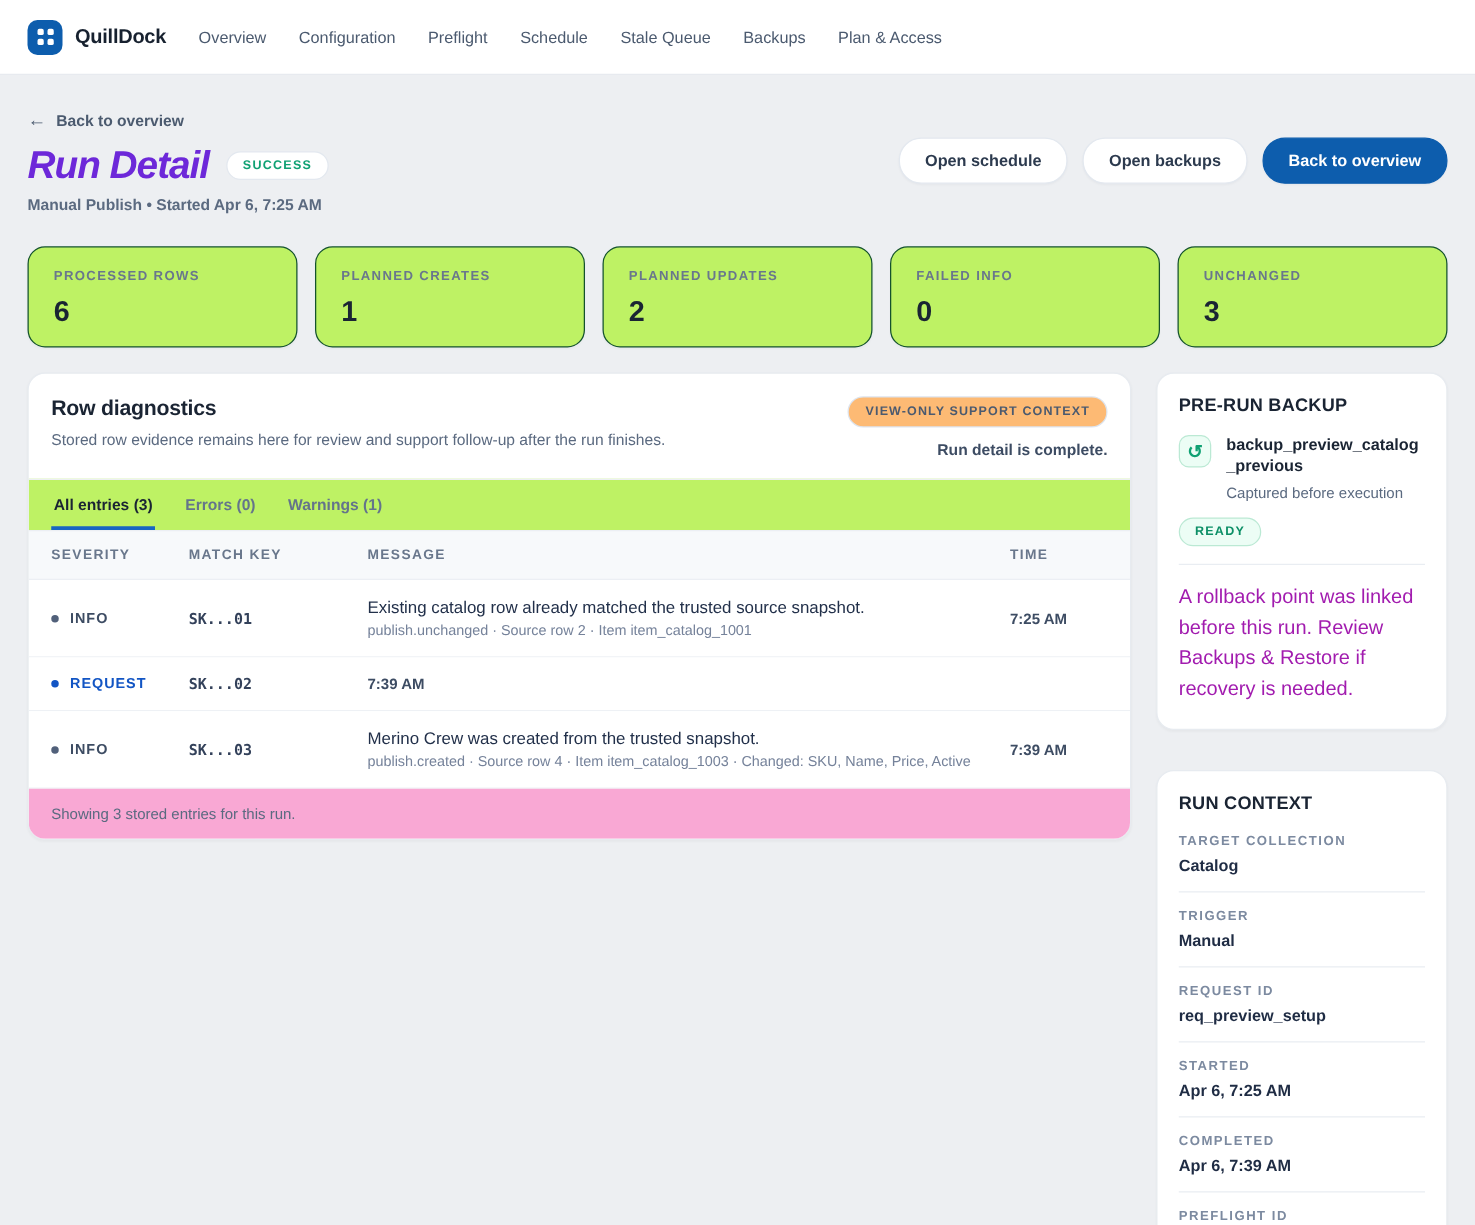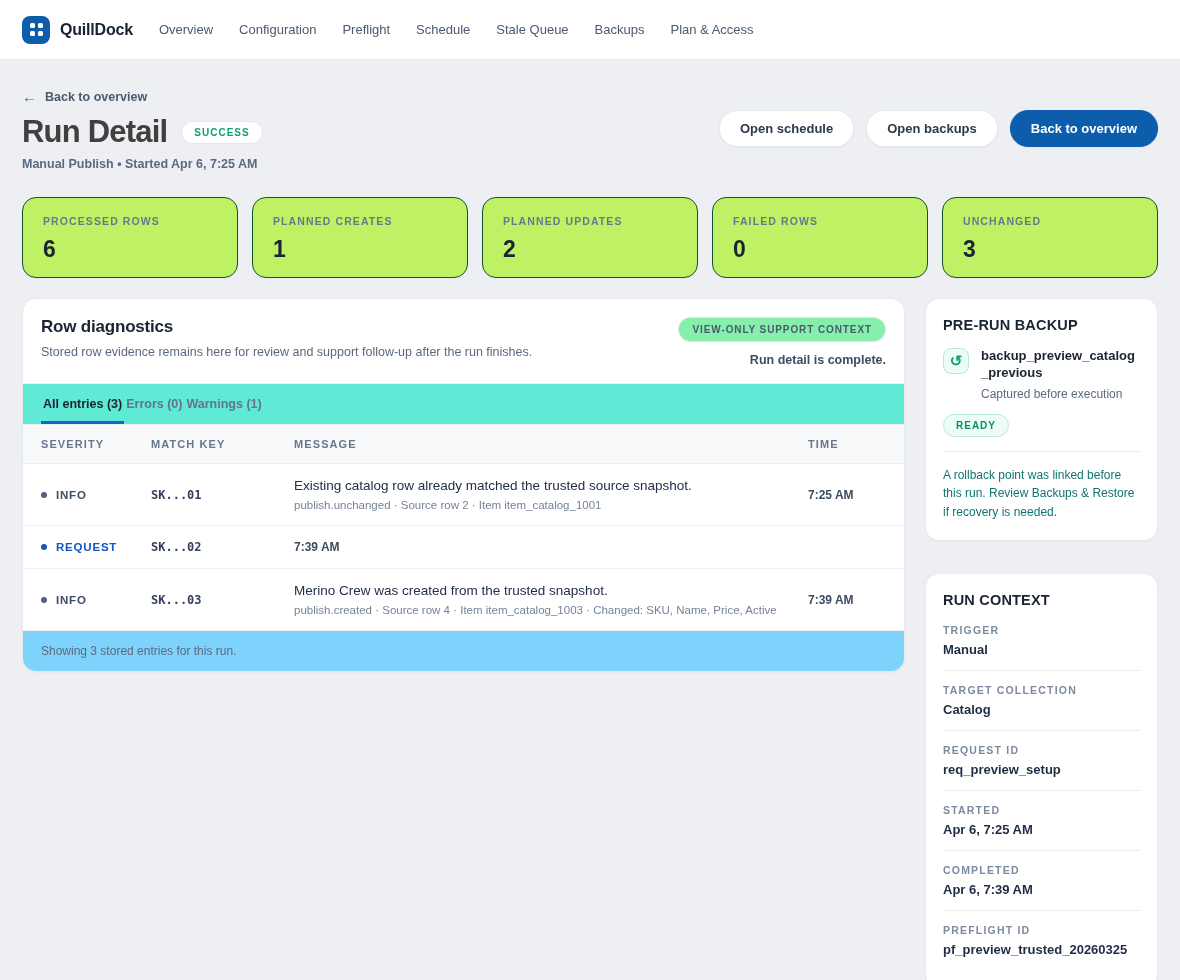--- a/index.html
+++ b/index.html
@@ -24,21 +24,21 @@
   .brand { font-size:16px; font-weight:bold; color:#17212f; letter-spacing:-0.2px; margin-right:26px; }
   .nav { display:flex; gap:26px; }
   .nav a { font-size:13px; color:#4b5a6f; text-decoration:none; cursor:pointer; }
 
   
   .page { padding:0 22px 40px 22px; }
   .page-head { display:flex; justify-content:space-between; margin-top:28px; }
   .back-link { display:inline-flex; align-items:center; gap:8px; font-size:12.5px; font-weight:bold; color:#4b5a6f; cursor:pointer; }
   .back-link .arrow { font-size:15px; color:#4b5a6f; }
   .title-row { display:flex; align-items:center; gap:14px; margin-top:8px; }
-  .page-title { font-size:31px; font-weight:800; letter-spacing:-0.8px; color:#404040; }
+  .page-title { font-size:31px; font-weight:800; letter-spacing:-0.8px; color:#6d28d9;font-style:italic; }
   .badge-pill {
     display:inline-block; padding:5px 12px; border-radius:999px;
     background:#ffffff; border:1px solid #e3e8ef;
     font-size:10px; font-weight:bold; letter-spacing:1px; color:#0fa173;
   }
   .page-sub { margin-top:7px; font-size:12.5px; font-weight:bold; color:#5b6a80; }
   .head-actions { display:flex; gap:12px; margin-top:22px; align-items:flex-start; }
   .btn {
     height:37px; padding:0 20px; border-radius:18px; border:1px solid #e3e8ef;
     background:#ffffff; font-family:inherit; font-size:13px; font-weight:bold; color:#2c3a4e; cursor:pointer;
@@ -61,26 +61,26 @@
     background:#ffffff; border:1px solid #e7ebf0; border-radius:14px;
     box-shadow:0 1px 2px rgba(15,23,42,0.03); overflow:hidden;
   }
   .diag { flex:1; }
   .diag-head { display:flex; justify-content:space-between; padding:18px 18px 16px 18px; }
   .diag-title { font-size:17px; font-weight:800; color:#1a2433; letter-spacing:-0.2px; }
   .diag-sub { margin-top:8px; font-size:12.5px; color:#5b6a80; }
   .diag-head-right { text-align:right; flex-shrink:0; margin-left:20px; }
   .ctx-badge {
     display:inline-block; padding:6px 13px; border-radius:999px;
-    background:#86efac; border:1px solid #dde4ee;
+    background:#fdba74; border:1px solid #dde4ee;
     font-size:10px; font-weight:bold; letter-spacing:0.9px; color:#4b5a6f;
   }
   .diag-note { margin-top:11px; font-size:12.5px; font-weight:bold; color:#3d4c63; }
 
-  .tabs-row { background:#5eead4; border-top:1px solid #eceff4; padding:0 18px; display:flex; }
+  .tabs-row { background:#bef264; border-top:1px solid #eceff4; padding:0 18px; display:flex; gap:22px; }
   .tab { padding:13px 2px 10px 2px; font-size:12.5px; font-weight:bold; color:#64748b; border-bottom:3px solid transparent; cursor:pointer; }
   .tab.active { color:#1a2433; border-bottom-color:#1766c2; }
 
   .thead {
     display:grid; grid-template-columns:110px 143px 1fr 78px;
     background:#f7f9fb; border-top:1px solid #eceff4; border-bottom:1px solid #eceff4;
     padding:13px 18px; column-gap:0;
   }
   .th { font-size:11px; font-weight:bold; letter-spacing:1.1px; color:#69778c; }
   .trow {
@@ -89,41 +89,41 @@
   }
   .sev { display:flex; align-items:center; gap:9px; }
   .dot { width:6px; height:6px; border-radius:50%; background:#51607a; flex-shrink:0; }
   .sev-label { font-size:11.5px; font-weight:bold; letter-spacing:0.8px; color:#3d4c63; }
   .trow.warning .dot { background:#1255c4; }
   .trow.warning .sev-label { color:#1255c4; }
   .key { font-family:"DejaVu Sans Mono", monospace; font-size:12px; font-weight:bold; color:#33415a; }
   .msg-main { font-size:13.5px; color:#22304a; }
   .msg-meta { margin-top:6px; font-size:11.5px; color:#75829a; }
   .time { font-size:12px; font-weight:bold; color:#3d4c63; }
-  .diag-footer { background:#7dd3fc; padding:13px 18px; font-size:12px; color:#5b6a80; }
+  .diag-footer { background:#f9a8d4; padding:13px 18px; font-size:12px; color:#5b6a80; }
 
   
   .side { width:233px; flex-shrink:0; display:flex; flex-direction:column; gap:32px; }
   .side-card { padding:18px 17px; }
   .side-title { font-size:14.5px; font-weight:800; letter-spacing:0.2px; color:#1a2433; }
   .backup-row { display:flex; gap:12px; margin-top:15px; }
   .restore-chip {
     width:26px; height:26px; border-radius:8px; flex-shrink:0;
     background:#ecfdf5; border:1px solid #bbe9d4; color:#0fa173;
     display:flex; align-items:center; justify-content:center; font-size:15px; font-weight:bold;
   }
   .backup-name { font-size:13px; font-weight:800; color:#1a2433; word-break:break-all; line-height:1.3; }
   .backup-sub { margin-top:5px; font-size:12px; color:#5b6a80; }
   .ready-badge {
     display:inline-block; margin-top:13px; padding:5px 12px; border-radius:999px;
     background:#ecfdf5; border:1px solid #bbe9d4;
     font-size:10px; font-weight:bold; letter-spacing:1px; color:#0c8f66;
   }
   .side-divider { height:1px; background:#e9edf2; margin:14px 0; }
-  .side-para { font-size:12px; line-height:1.55; color:#0f766e; }
+  .side-para { font-size:16px; line-height:1.55; color:#a21caf; }
 
   .kv { padding-top:13px; }
   .kv-label { font-size:10.5px; font-weight:bold; letter-spacing:1.2px; color:#7c8aa0; }
   .kv-value { margin-top:6px; font-size:13px; font-weight:bold; color:#1f2c44; padding-bottom:13px; }
   .kv + .kv { border-top:1px solid #e9edf2; }
   .run-ctx-title { margin-bottom:3px; }
 </style>
 </head>
 <body>
 
@@ -174,21 +174,21 @@
     </div>
     <div class="stat-card">
       <div class="stat-label">PLANNED CREATES</div>
       <div class="stat-value">1</div>
     </div>
     <div class="stat-card">
       <div class="stat-label">PLANNED UPDATES</div>
       <div class="stat-value">2</div>
     </div>
     <div class="stat-card">
-      <div class="stat-label">FAILED ROWS</div>
+      <div class="stat-label">FAILED INFO</div>
       <div class="stat-value">0</div>
     </div>
     <div class="stat-card">
       <div class="stat-label">UNCHANGED</div>
       <div class="stat-value">3</div>
     </div>
   </div>
 
   <div class="main">
 
@@ -267,26 +267,26 @@
           </div>
         </div>
         <span class="ready-badge">READY</span>
         <div class="side-divider"></div>
         <p class="side-para">A rollback point was linked before this run. Review Backups &amp; Restore if recovery is needed.</p>
       </section>
 
       <section class="card side-card">
         <div class="side-title run-ctx-title">RUN CONTEXT</div>
         <div class="kv">
+          <div class="kv-label">TARGET COLLECTION</div>
+          <div class="kv-value">Catalog</div>
+        </div>
+        <div class="kv">
           <div class="kv-label">TRIGGER</div>
           <div class="kv-value">Manual</div>
-        </div>
-        <div class="kv">
-          <div class="kv-label">TARGET COLLECTION</div>
-          <div class="kv-value">Catalog</div>
         </div>
         <div class="kv">
           <div class="kv-label">REQUEST ID</div>
           <div class="kv-value">req_preview_setup</div>
         </div>
         <div class="kv">
           <div class="kv-label">STARTED</div>
           <div class="kv-value">Apr 6, 7:25 AM</div>
         </div>
         <div class="kv">

